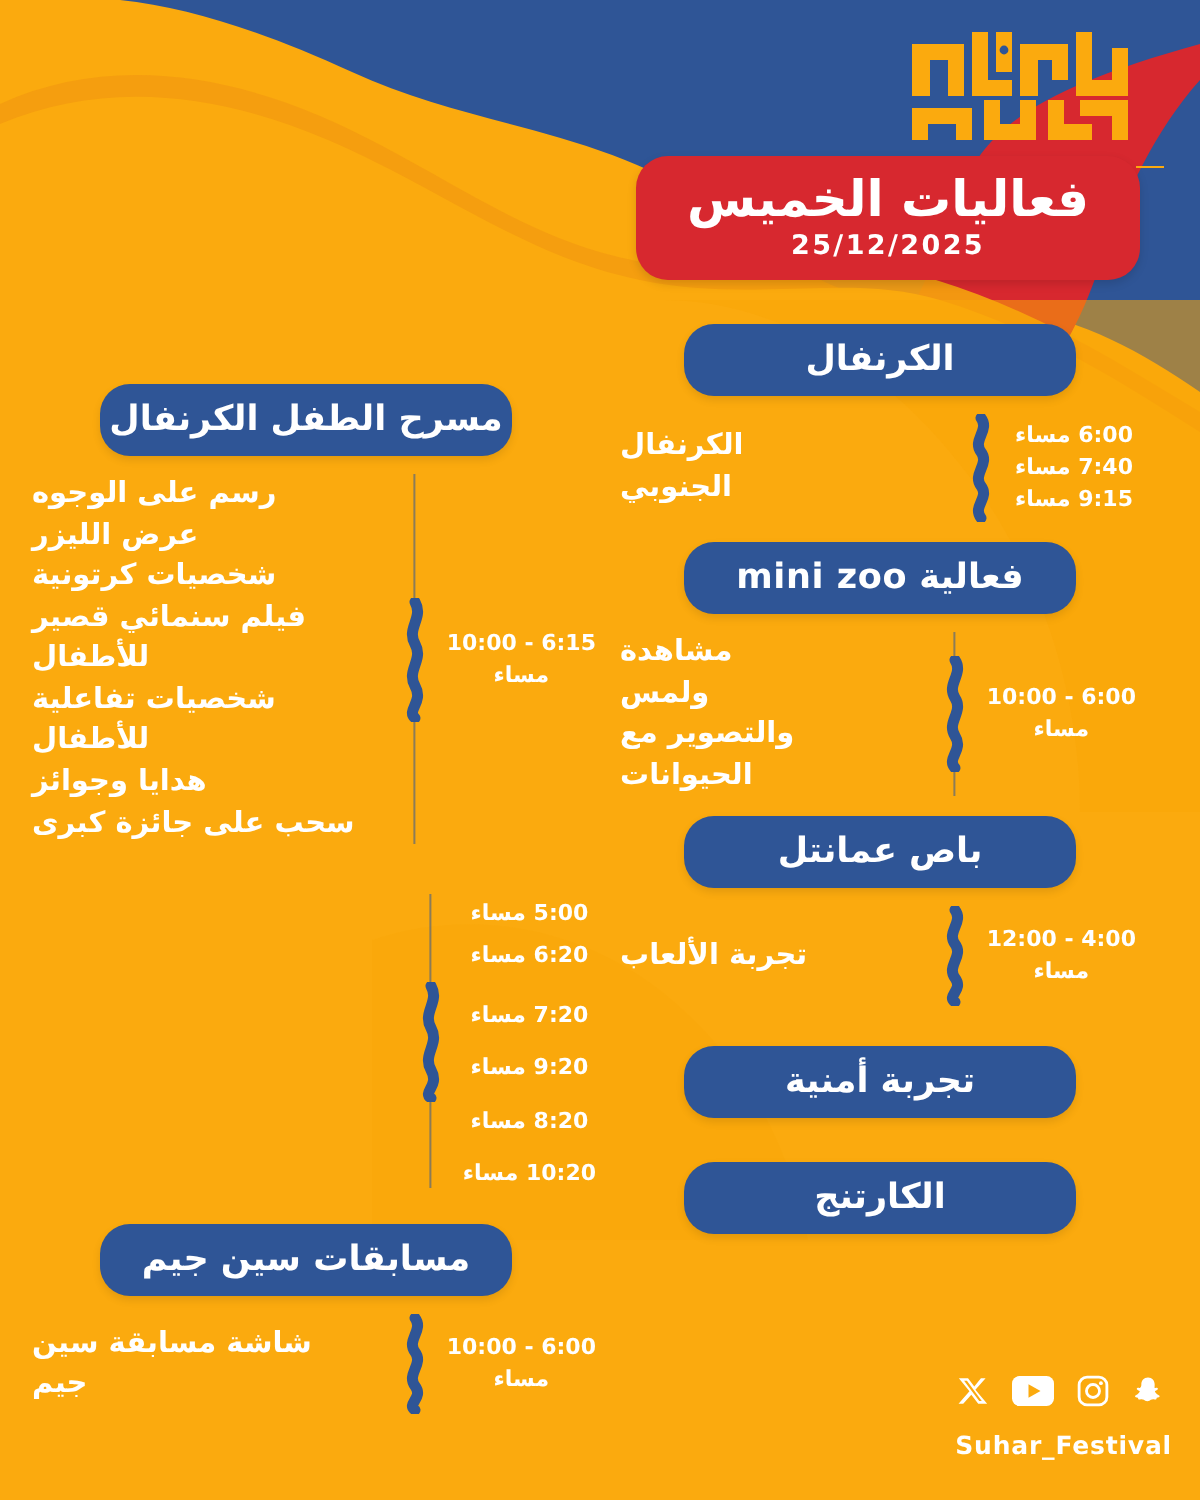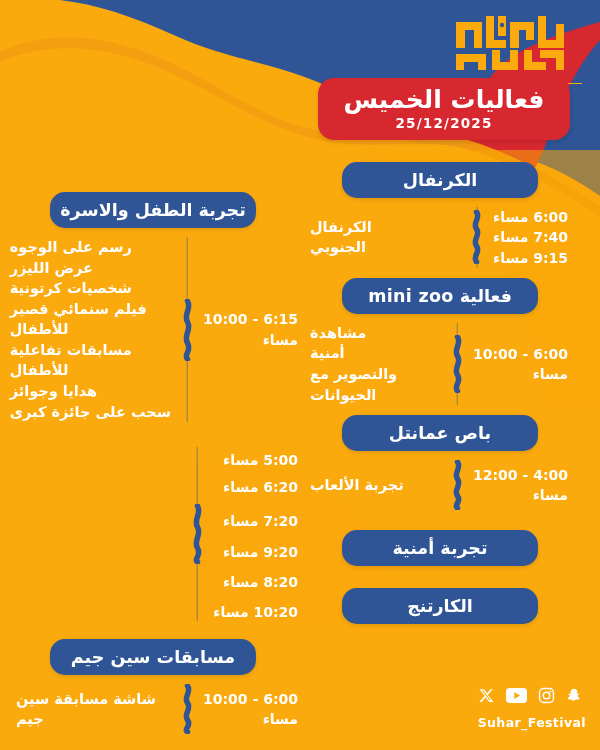--- a/index.html
+++ b/index.html
@@ -130,24 +130,24 @@
     display: flex;
     align-items: center;
     padding: 9px 0 6px 0;
     gap: 8px;
   }
   .body-left  { padding-right: 14px; }
   .body-right { padding-left: 6px; }
 
   .times {
     color: #FFFFFF;
-    font-size: 14px;
+    font-size: 11px;
     font-weight: 600;
     line-height: 1.45;
-    text-align: right;
+    text-align: center;
     white-space: nowrap;
     flex: 0 0 auto;
     min-width: 62px;
   }
   .times .t { display: block; direction: rtl; }
   .times .t.pair { line-height: 1.3; margin-top: 12px; }
 
   .divider {
     position: relative;
     flex: 0 0 auto;
@@ -297,21 +297,21 @@
           <span class="t">مساء</span>
         </div>
         <div class="divider">
           <span class="rule"></span>
           <svg class="squig" width="13" height="58" viewBox="0 0 13 58">
             <path d="M6.5,2 C11,9 2,14 6.5,21 C11,28 2,33 6.5,40 C11,47 2,51 6.5,56" stroke="#2F5596" stroke-width="5.5" fill="none" stroke-linecap="round"></path>
           </svg>
         </div>
         <div class="items">
           <span class="item">مشاهدة</span>
-          <span class="item">أمنية</span>
+          <span class="item">ولمس</span>
           <span class="item">والتصوير مع</span>
           <span class="item">الحيوانات</span>
         </div>
       </div>
     </div>
 
     <div class="section">
       <div class="pill pill-left">باص عمانتل</div>
       <div class="body-rows body-left">
         <div class="times">
@@ -336,39 +336,39 @@
 
     <div class="section" style="margin-top:22px;">
       <div class="pill pill-left">الكارتنج</div>
     </div>
 
   </div>
 
   <div class="col col-right">
 
     <div class="section">
-      <div class="pill pill-right">تجربة الطفل والاسرة</div>
+      <div class="pill pill-right">مسرح الطفل الكرنفال</div>
       <div class="body-rows body-right">
         <div class="times">
           <span class="t">6:15 - 10:00</span>
           <span class="t">مساء</span>
         </div>
         <div class="divider" style="min-height:160px;">
           <span class="rule"></span>
           <svg class="squig" width="13" height="62" viewBox="0 0 13 62">
             <path d="M6.5,2 C11,10 2,15 6.5,23 C11,31 2,36 6.5,44 C11,52 2,56 6.5,60" stroke="#2F5596" stroke-width="5.5" fill="none" stroke-linecap="round"></path>
           </svg>
         </div>
         <div class="items">
           <span class="item">رسم على الوجوه</span>
           <span class="item">عرض الليزر</span>
           <span class="item">شخصيات كرتونية</span>
           <span class="item">فيلم سنمائي قصير</span>
           <span class="item">للأطفال</span>
-          <span class="item">مسابقات تفاعلية</span>
+          <span class="item">شخصيات تفاعلية</span>
           <span class="item">للأطفال</span>
           <span class="item">هدايا وجوائز</span>
           <span class="item">سحب على جائزة كبرى</span>
         </div>
       </div>
     </div>
 
     <div class="section" style="margin-top:10px;">
       <div class="body-rows body-right" style="align-items:stretch;">
         <div class="times" style="line-height:1.9;">

